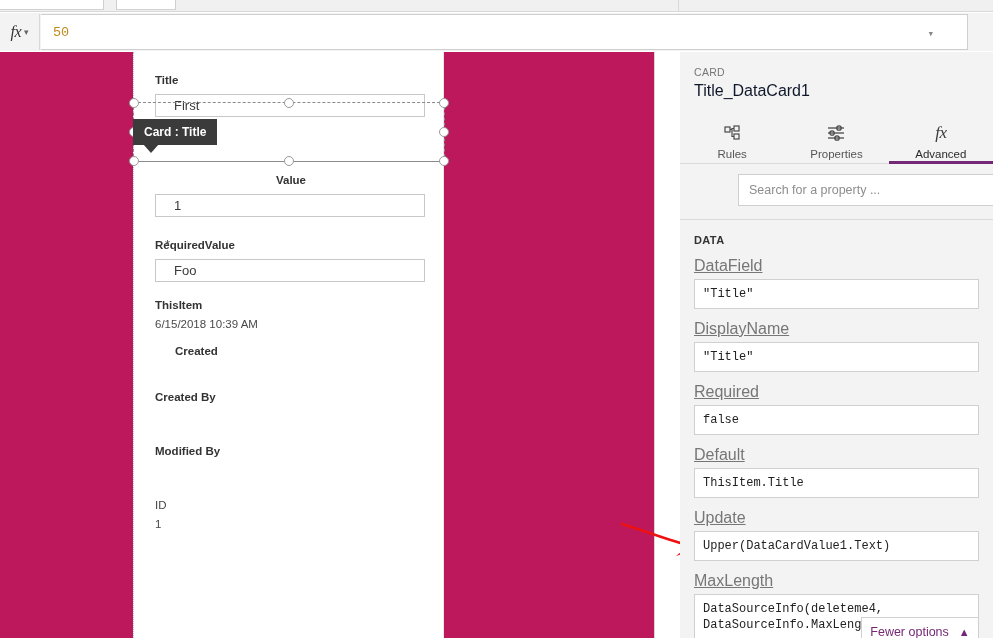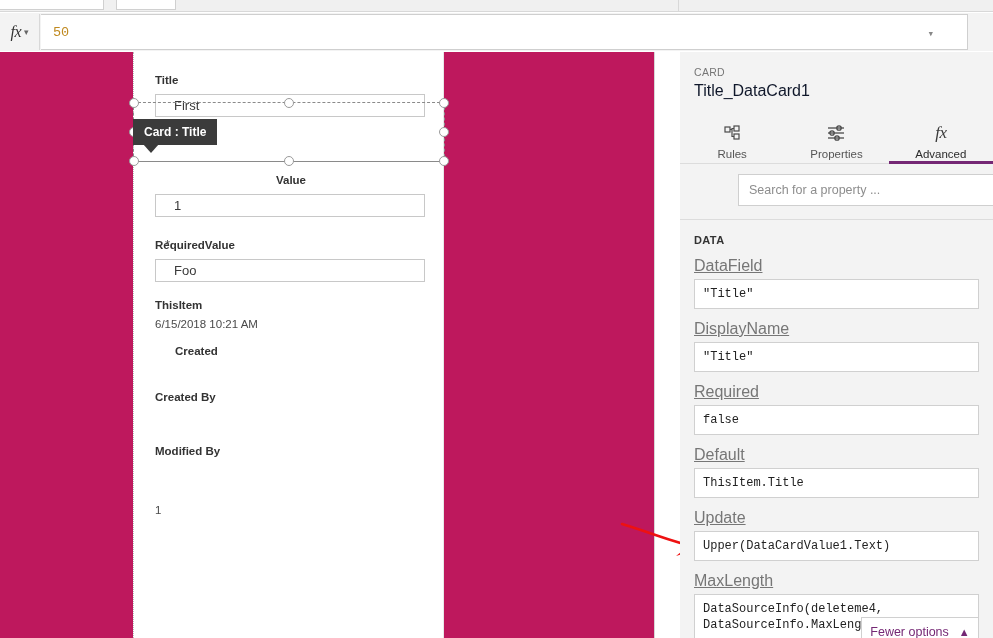--- a/index.html
+++ b/index.html
@@ -260,38 +260,39 @@
       </div>
 
       <div class="field" style="top:186px;">
         <span class="req-star">*</span>
         <div class="field-label">RequiredValue</div>
         <div class="field-input">Foo</div>
       </div>
 
       <div class="field" style="top:246px;">
         <div class="field-label">ThisItem</div>
-        <div class="field-value">6/15/2018 10:21 AM</div>
+        <div class="field-value">6/15/2018 10:39 AM</div>
       </div>
 
       <div class="field" style="top:292px;margin-left:20px;">
         <div class="field-label">Created</div>
       </div>
 
       <div class="field" style="top:338px;">
         <div class="field-label">Created By</div>
         <div class="field-value"></div>
       </div>
 
       <div class="field" style="top:392px;">
         <div class="field-label">Modified By</div>
         <div class="field-value"></div>
       </div>
 
       <div class="field" style="top:446px;">
+        <div class="field-label plain">ID</div>
         <div class="field-value">1</div>
       </div>
     </div>
 
     <div class="sel-box">
       <div class="edge-solid"></div>
       <div class="handle h-tl"></div>
       <div class="handle h-tm"></div>
       <div class="handle h-tr"></div>
       <div class="handle h-ml"></div>

